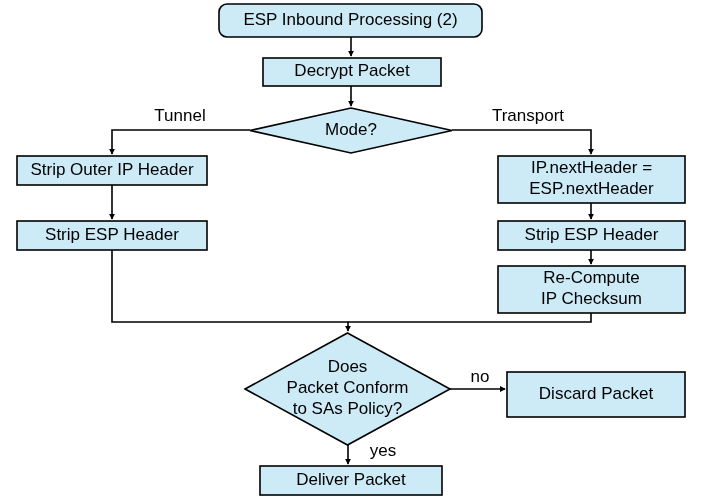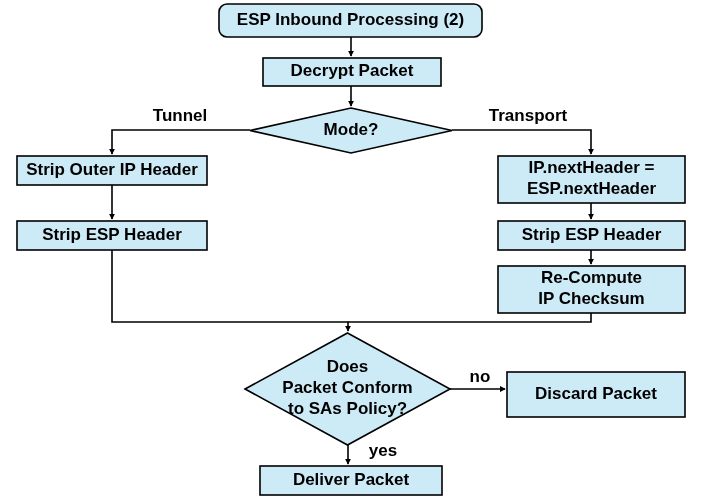--- a/index.html
+++ b/index.html
@@ -10,21 +10,20 @@
   body {
     width: 710px;
     height: 499px;
     font-family: "Liberation Sans", sans-serif;
     overflow: hidden;
   }
   #flowchart-root {
     position: relative;
     width: 706px;
     height: 499px;
-    font-weight: bold;
   }
   svg.chart-surface {
     display: block;
     width: 710px;
     height: 499px;
     background: #ffffff;
   }
   .node-shape {
     fill: #cdeaf7;
     stroke: #000000;

